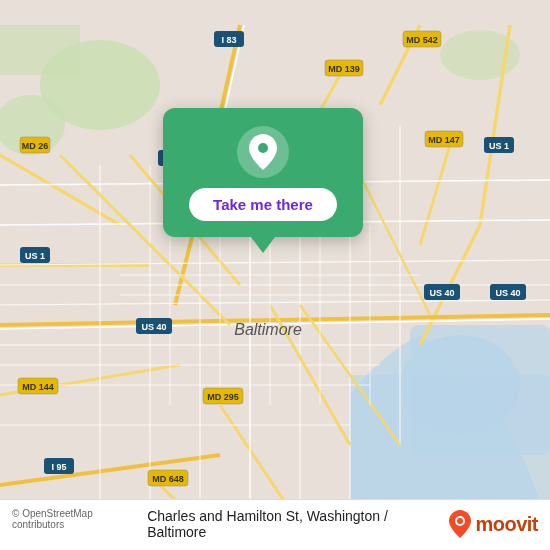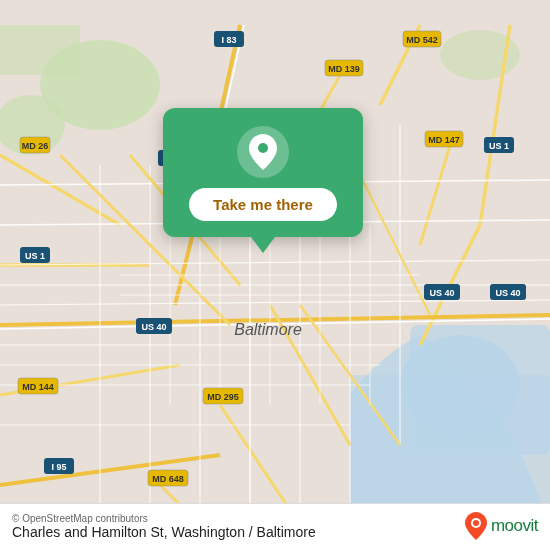--- a/index.html
+++ b/index.html
@@ -60,21 +60,21 @@
       border-radius: 50%;
       background: rgba(255,255,255,0.25);
       display: flex;
       align-items: center;
       justify-content: center;
       margin-bottom: 10px;
     }
 
     #take-me-btn {
       background: white;
-      color: #a16207;
+      color: #6d28d9;
       border: none;
       border-radius: 24px;
       padding: 8px 24px;
       font-size: 15px;
       font-weight: 600;
       cursor: pointer;
       white-space: nowrap;
     }
 
     
@@ -85,21 +85,20 @@
       padding: 8px 12px 10px 12px;
       display: flex;
       align-items: center;
       justify-content: space-between;
       z-index: 20;
       border-top: 1px solid #ddd;
     }
 
     #bottom-left {
       display: flex;
-      flex-direction: column;
     }
 
     #attribution {
       font-size: 10px;
       color: #666;
     }
 
     #location-name {
       font-size: 14px;
       color: #222;
@@ -111,23 +110,23 @@
       align-items: center;
       gap: 4px;
     }
 
     #moovit-pin {
       width: 22px;
       height: 28px;
     }
 
     #moovit-text {
-      font-size: 17px;
-      font-weight: 400;
-      color: #15803d;
+      font-size: 20px;
+      font-weight: 700;
+      color: #c2410c;
       letter-spacing: -0.5px;
     }
   </style>
 </head>
 <body>
 
 <div id="map-container">
 
   <svg id="map-svg" viewBox="0 0 550 500" xmlns="http://www.w3.org/2000/svg">
 

